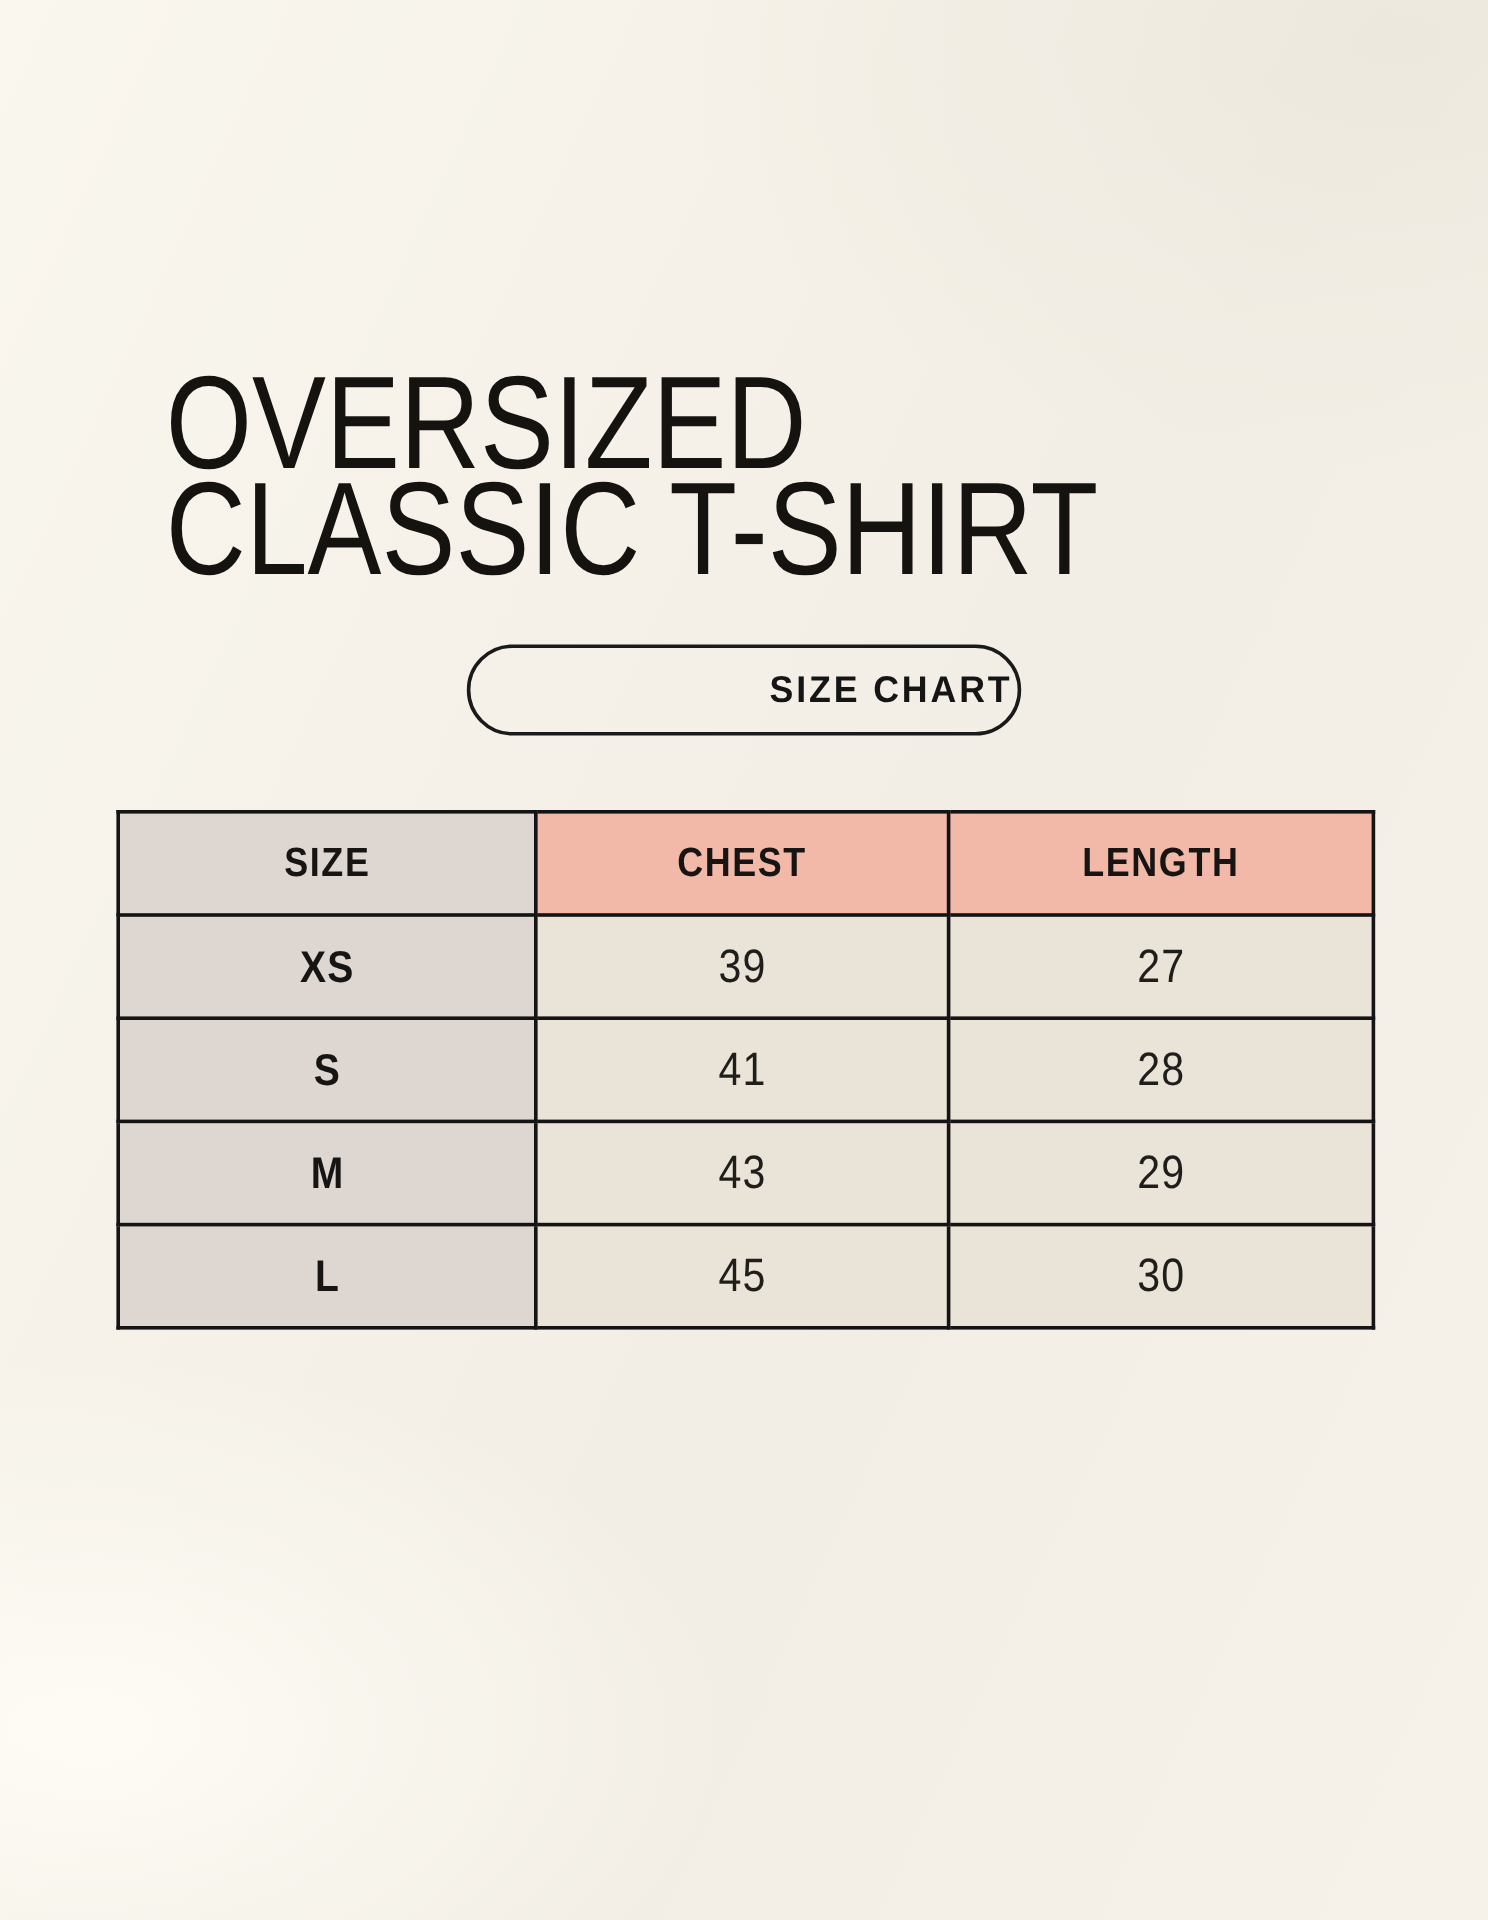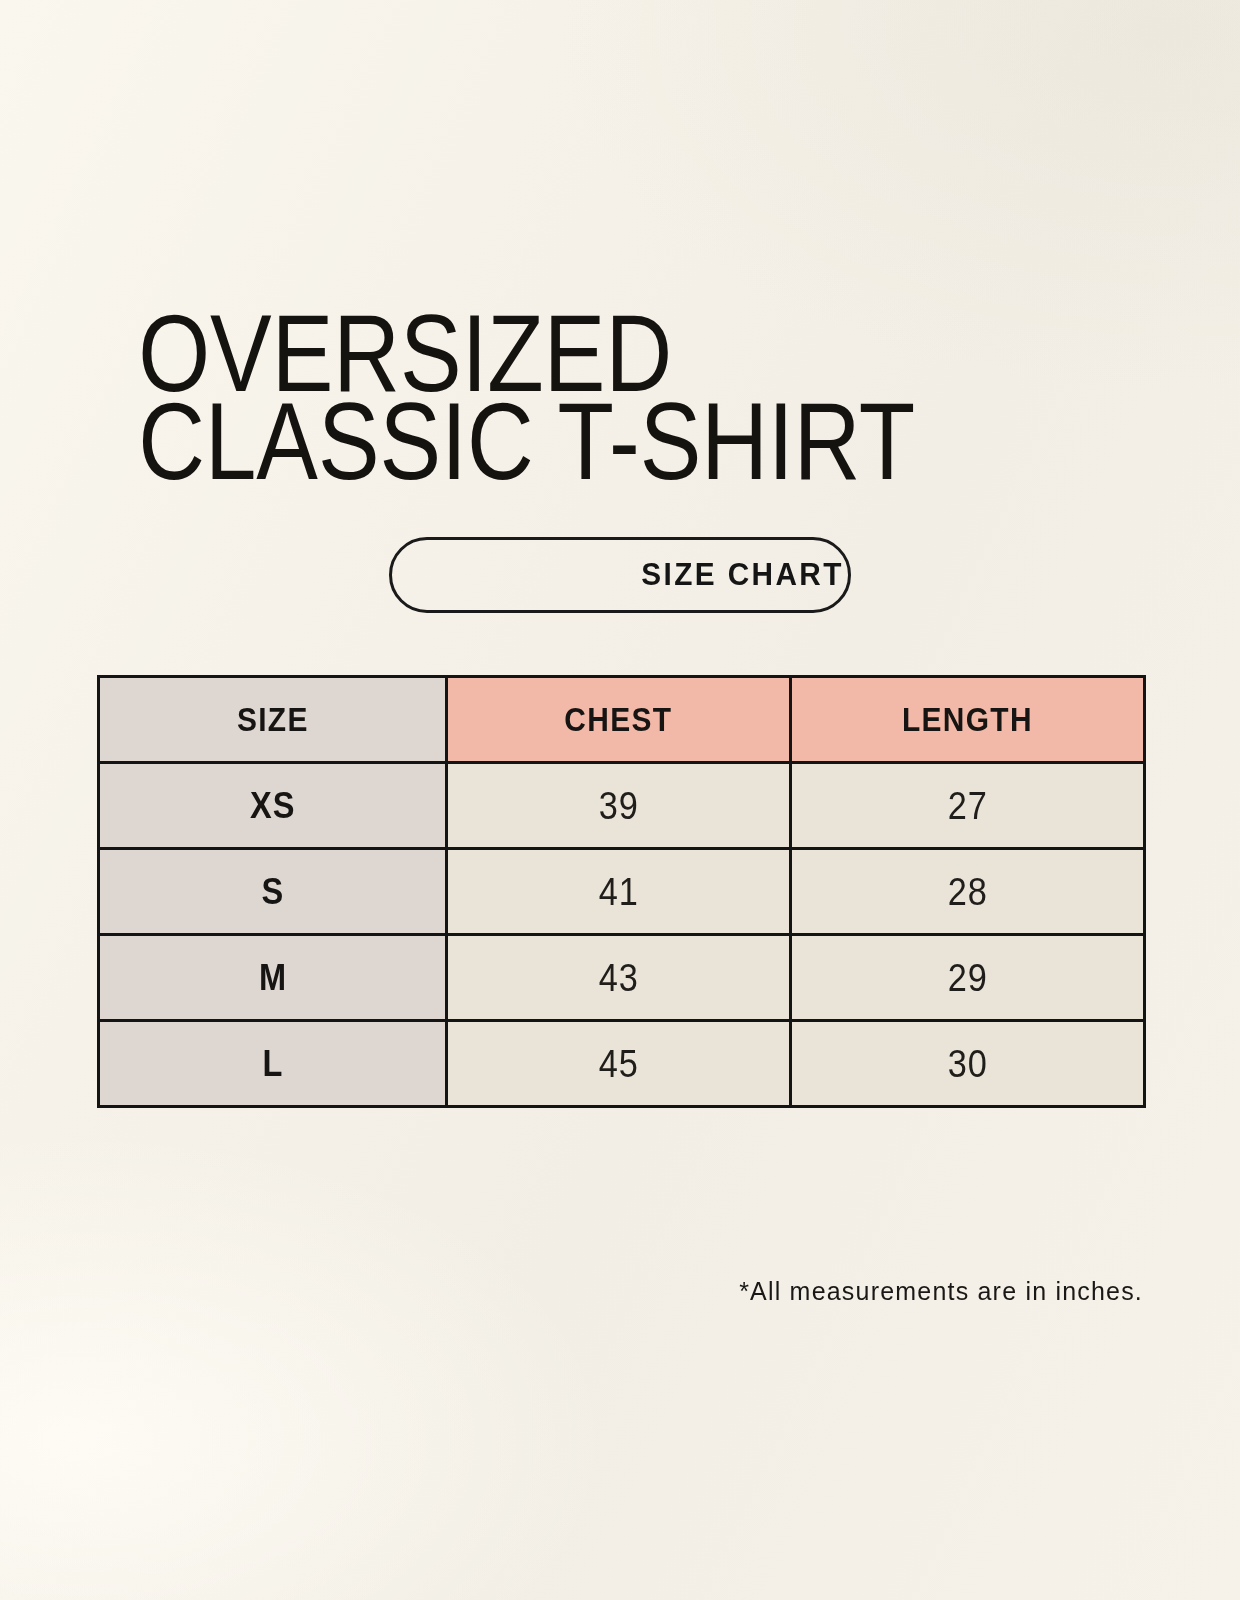--- a/index.html
+++ b/index.html
@@ -171,15 +171,14 @@
         <td class="td-val"><span class="squeeze">29</span></td>
       </tr>
       <tr>
         <td class="td-size"><span class="squeeze">L</span></td>
         <td class="td-val"><span class="squeeze">45</span></td>
         <td class="td-val"><span class="squeeze">30</span></td>
       </tr>
     </tbody>
   </table>
 
-  <div class="footnote">*All measurements are in inches.</div>
 
 </div>
 
 </body></html>

